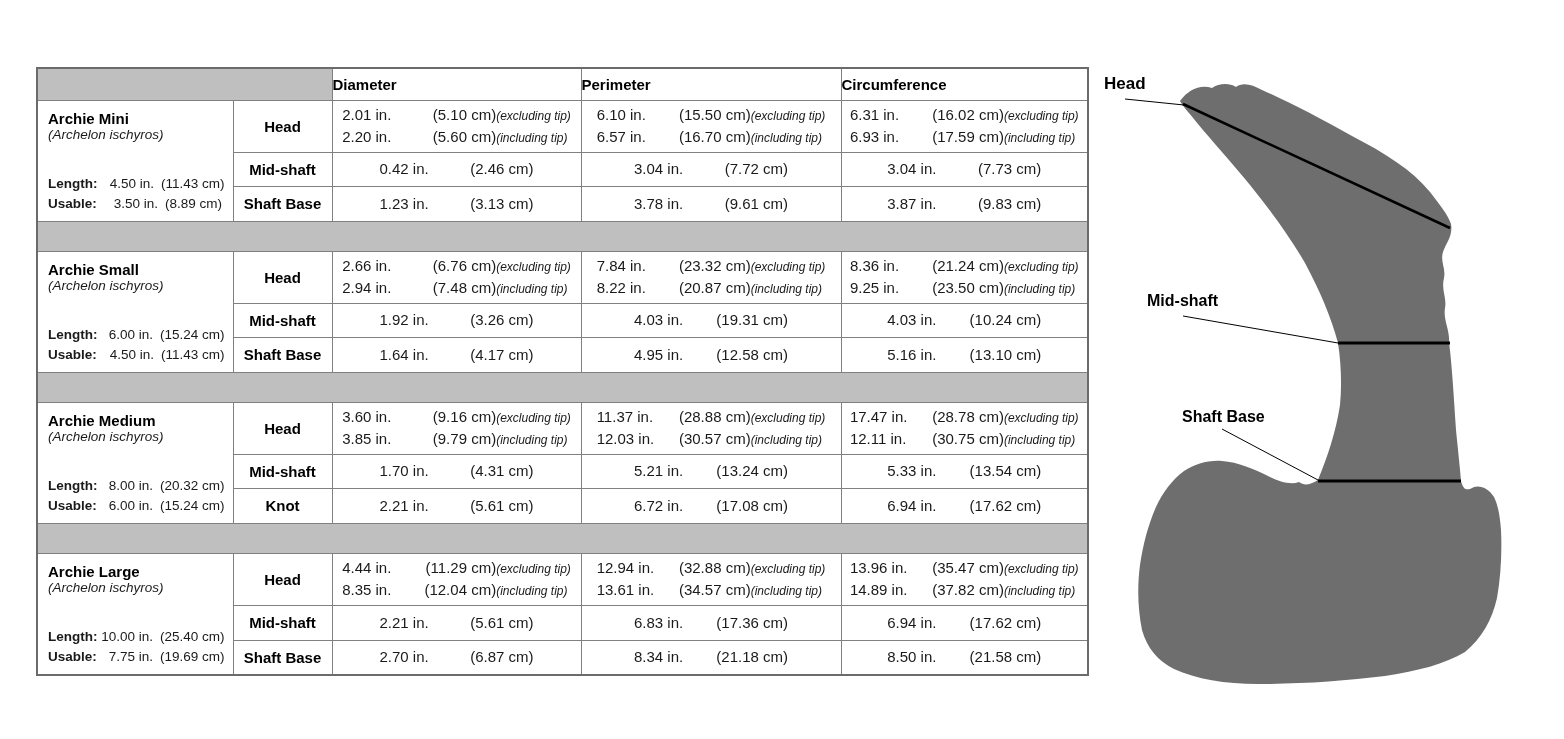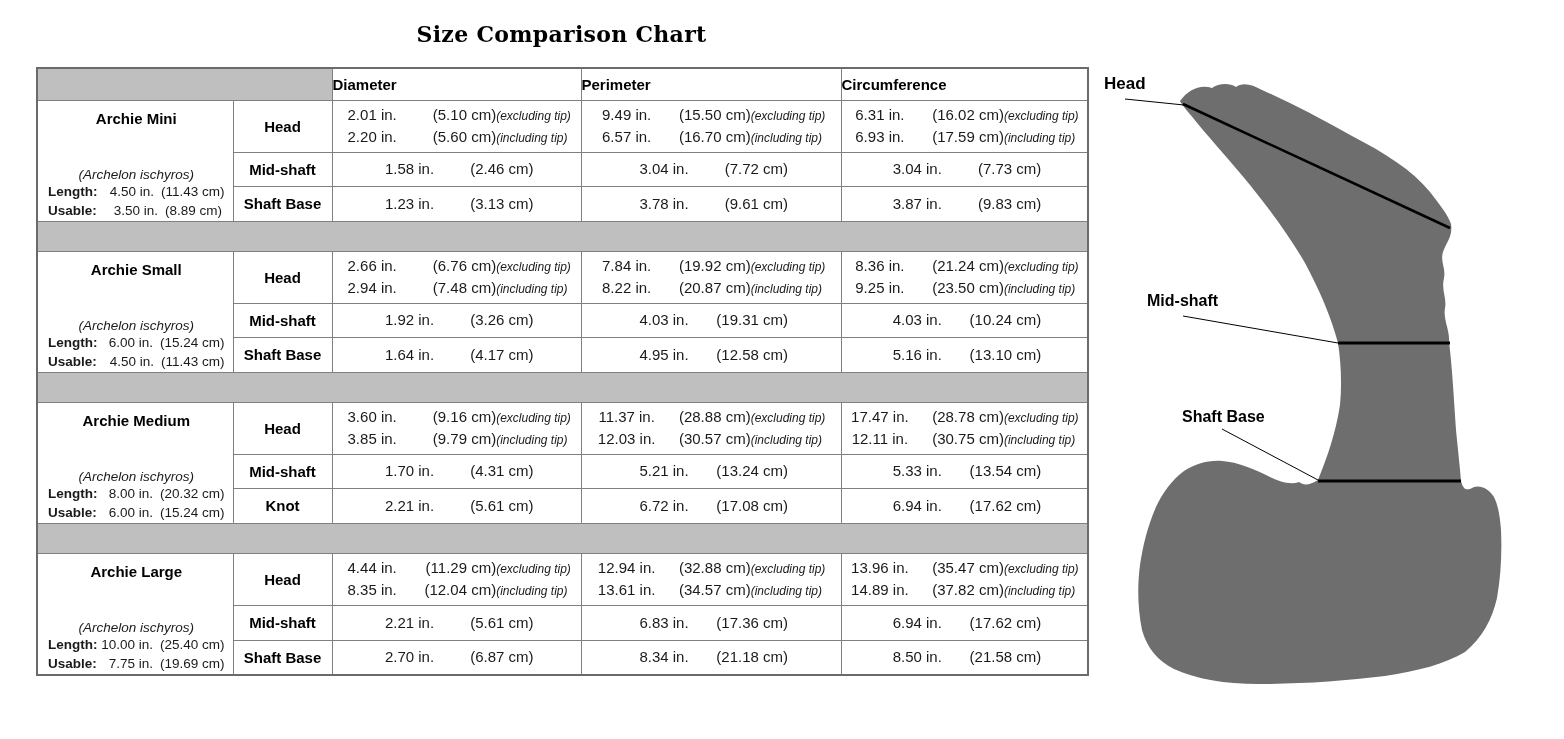--- a/index.html
+++ b/index.html
@@ -25,52 +25,51 @@
   .corner-cell { background:#bfbfbf !important; }
 
   .sep-row td { background:#bfbfbf !important; height:30px; border-left:2px solid #6b6b6b;
                 border-right:2px solid #6b6b6b; }
 
   .row-head td { height:52px; }
   .row-single td { height:34px; }
 
   .name-cell { vertical-align:middle; padding:7px 8px 7px 10px; }
   .name-inner { display:flex; flex-direction:column; justify-content:space-between; height:106px; }
-  .name-block { text-align:center; padding-top:2px; }
+  .name-block { text-align:left; padding-top:2px; }
   .prod-name { font-weight:700; font-size:15px; color:#000; }
-  .species { font-style:italic; font-size:13.5px;margin-top:40px; }
+  .species { font-style:italic; font-size:13.5px; }
   .stat-line { display:flex; align-items:flex-end; font-size:13.5px; line-height:1.45; white-space:nowrap; }
   .stat-label { font-weight:700; width:52px; }
   .stat-in { width:58px; text-align:right; }
   .stat-cm { margin-left:7px; }
 
   .part-cell { font-weight:700; font-size:15px; text-align:center; vertical-align:middle; color:#000; }
 
   .val-cell { text-align:center; vertical-align:middle; font-size:15px; }
   .dual { display:inline-block; text-align:left; }
   .vline { display:flex; align-items:baseline; line-height:1.5; white-space:nowrap; }
   .vline.centered { justify-content:center; }
-  .v-in  { display:inline-block; min-width:60px; text-align:center; }
+  .v-in  { display:inline-block; min-width:60px; text-align:left; }
   .v-cm  { display:inline-block; min-width:82px; text-align:right; margin-left:12px; }
   .v-note{ font-style:italic; font-size:12px; }
 
   
   #diagram-wrap { position:absolute; left:1090px; top:60px; width:474px; height:668px; }
   #diagram-svg { position:absolute; left:0; top:0; }
   .diagram-label { position:absolute; font-weight:700; color:#000; white-space:nowrap; }
   #diagram-label-head { left:14px; top:14px; font-size:17px; }
   #diagram-label-mid  { left:57px; top:232px; font-size:16px; }
   #diagram-label-base { left:92px; top:348px; font-size:16px; }
 </style>
 </head>
 <body>
 
 <div id="stage">
 
-  <div id="chart-title">Size Comparison Chart</div>
 
   <table id="size-table">
     <colgroup>
       <col class="c-name">
         <col class="c-part">
         <col class="c-diam">
         <col class="c-peri">
         <col class="c-circ">
     </colgroup>
 
@@ -116,21 +115,21 @@
             <div class="vline">
                 <span class="v-in">2.20 in.</span>
                 <span class="v-cm">(5.60 cm)</span>
                 <span class="v-note">(including tip)</span>
               </div>
           </div>
         </td>
         <td class="val-cell">
           <div class="dual">
             <div class="vline">
-                <span class="v-in">9.49 in.</span>
+                <span class="v-in">6.10 in.</span>
                 <span class="v-cm">(15.50 cm)</span>
                 <span class="v-note">(excluding tip)</span>
               </div>
             <div class="vline">
                 <span class="v-in">6.57 in.</span>
                 <span class="v-cm">(16.70 cm)</span>
                 <span class="v-note">(including tip)</span>
               </div>
           </div>
         </td>
@@ -146,21 +145,21 @@
                 <span class="v-cm">(17.59 cm)</span>
                 <span class="v-note">(including tip)</span>
               </div>
           </div>
         </td>
       </tr>
       <tr class="row-single">
         <td class="part-cell">Mid-shaft</td>
         <td class="val-cell">
             <div class="vline centered">
-              <span class="v-in">1.58 in.</span>
+              <span class="v-in">0.42 in.</span>
               <span class="v-cm">(2.46 cm)</span>
             </div>
           </td>
         <td class="val-cell">
             <div class="vline centered">
               <span class="v-in">3.04 in.</span>
               <span class="v-cm">(7.72 cm)</span>
             </div>
           </td>
         <td class="val-cell">
@@ -230,21 +229,21 @@
                 <span class="v-in">2.94 in.</span>
                 <span class="v-cm">(7.48 cm)</span>
                 <span class="v-note">(including tip)</span>
               </div>
           </div>
         </td>
         <td class="val-cell">
           <div class="dual">
             <div class="vline">
                 <span class="v-in">7.84 in.</span>
-                <span class="v-cm">(19.92 cm)</span>
+                <span class="v-cm">(23.32 cm)</span>
                 <span class="v-note">(excluding tip)</span>
               </div>
             <div class="vline">
                 <span class="v-in">8.22 in.</span>
                 <span class="v-cm">(20.87 cm)</span>
                 <span class="v-note">(including tip)</span>
               </div>
           </div>
         </td>
         <td class="val-cell">

